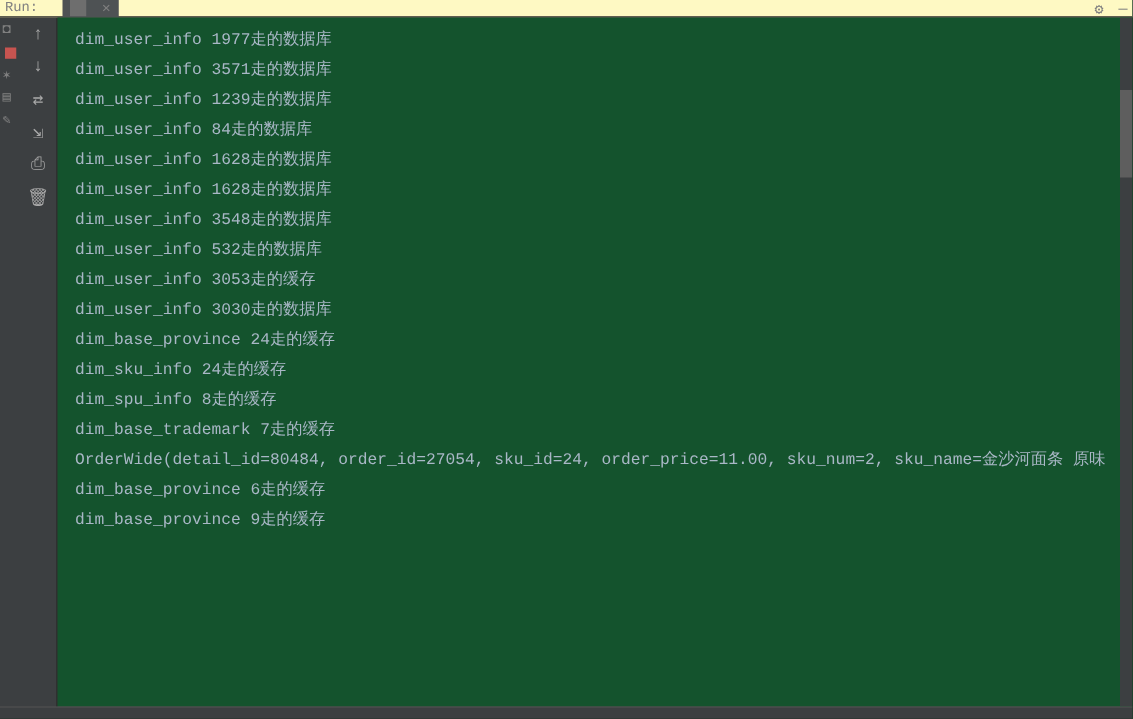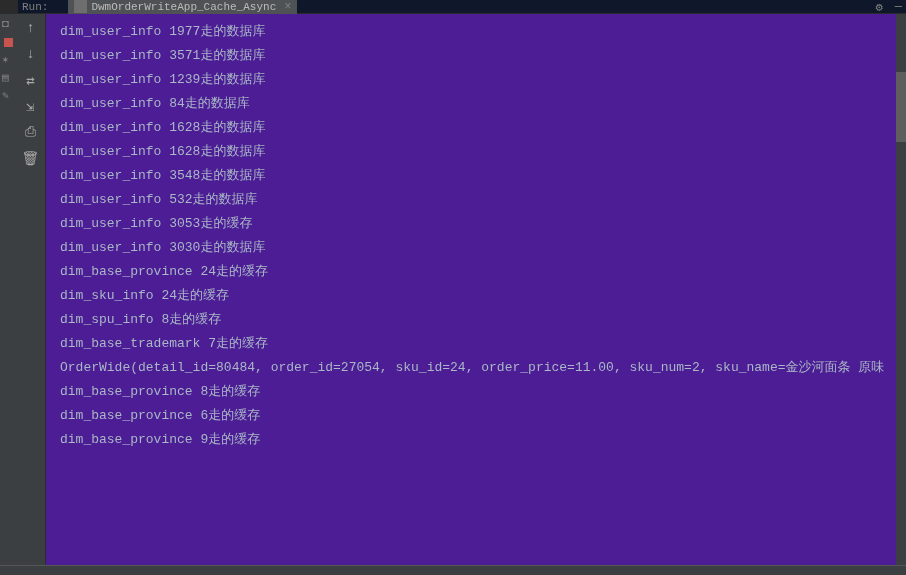--- a/index.html
+++ b/index.html
@@ -7,26 +7,25 @@
     background: #2b2b2b;
     font-family: Consolas, "Courier New", monospace;
     font-size: 13px;
     color: #a9b7c6;
     width: 906px;
     height: 575px;
     overflow: hidden;
   }
   .top-bar {
     height: 14px;
-    background: #0f172a;
+    background: #fef9c3;
     display: flex;
     align-items: center;
     border-bottom: 1px solid #2b2b2b;
     position: relative;
-    margin-left: 18px;
   }
   .run-label {
     color: #808080;
     font-size: 11px;
     padding-left: 4px;
   }
   .tab {
     display: flex;
     align-items: center;
     background: #4e5254;
@@ -94,21 +93,21 @@
   }
   .tool-col .ticon {
     width: 16px; height: 16px;
     color: #a9a9a9;
     font-size: 14px;
     display:flex; align-items:center; justify-content:center;
     cursor:pointer;
   }
   .console {
     flex: 1;
-    background: #4c1d95;
+    background: #14532d;
     overflow: hidden;
     position: relative;
     padding: 6px 4px 0 14px;
   }
   .line {
     white-space: pre;
     line-height: 24px;
     color: #a9b7c6;
     font-size: 13px;
   }
@@ -134,21 +133,20 @@
     border-top: 1px solid #555;
   }
 </style>
 </head>
 <body>
 
 <div class="top-bar">
   <span class="run-label">Run:</span>
   <div class="tab">
     <span class="tab-icon"></span>
-    <span class="tab-label">DwmOrderWriteApp_Cache_Async</span>
     <span class="tab-close">×</span>
   </div>
   <div class="top-icons">
     <span>⚙</span>
     <span>—</span>
   </div>
 </div>
 
 <div class="content">
   <div class="gutter-left">
@@ -177,21 +175,20 @@
       <div class="line">dim_user_info 1628走的数据库</div>
       <div class="line">dim_user_info 3548走的数据库</div>
       <div class="line">dim_user_info 532走的数据库</div>
       <div class="line">dim_user_info 3053走的缓存</div>
       <div class="line">dim_user_info 3030走的数据库</div>
       <div class="line">dim_base_province 24走的缓存</div>
       <div class="line">dim_sku_info 24走的缓存</div>
       <div class="line">dim_spu_info 8走的缓存</div>
       <div class="line">dim_base_trademark 7走的缓存</div>
       <div class="line">OrderWide(detail_id=80484, order_id=27054, sku_id=24, order_price=11.00, sku_num=2, sku_name=金沙河面条 原味</div>
-      <div class="line">dim_base_province 8走的缓存</div>
       <div class="line">dim_base_province 6走的缓存</div>
       <div class="line">dim_base_province 9走的缓存</div>
       <div class="scrollbar">
       <div class="scroll-thumb"></div>
     </div>
   </div>
 </div>
 
 <div class="status-bar"></div>
 

